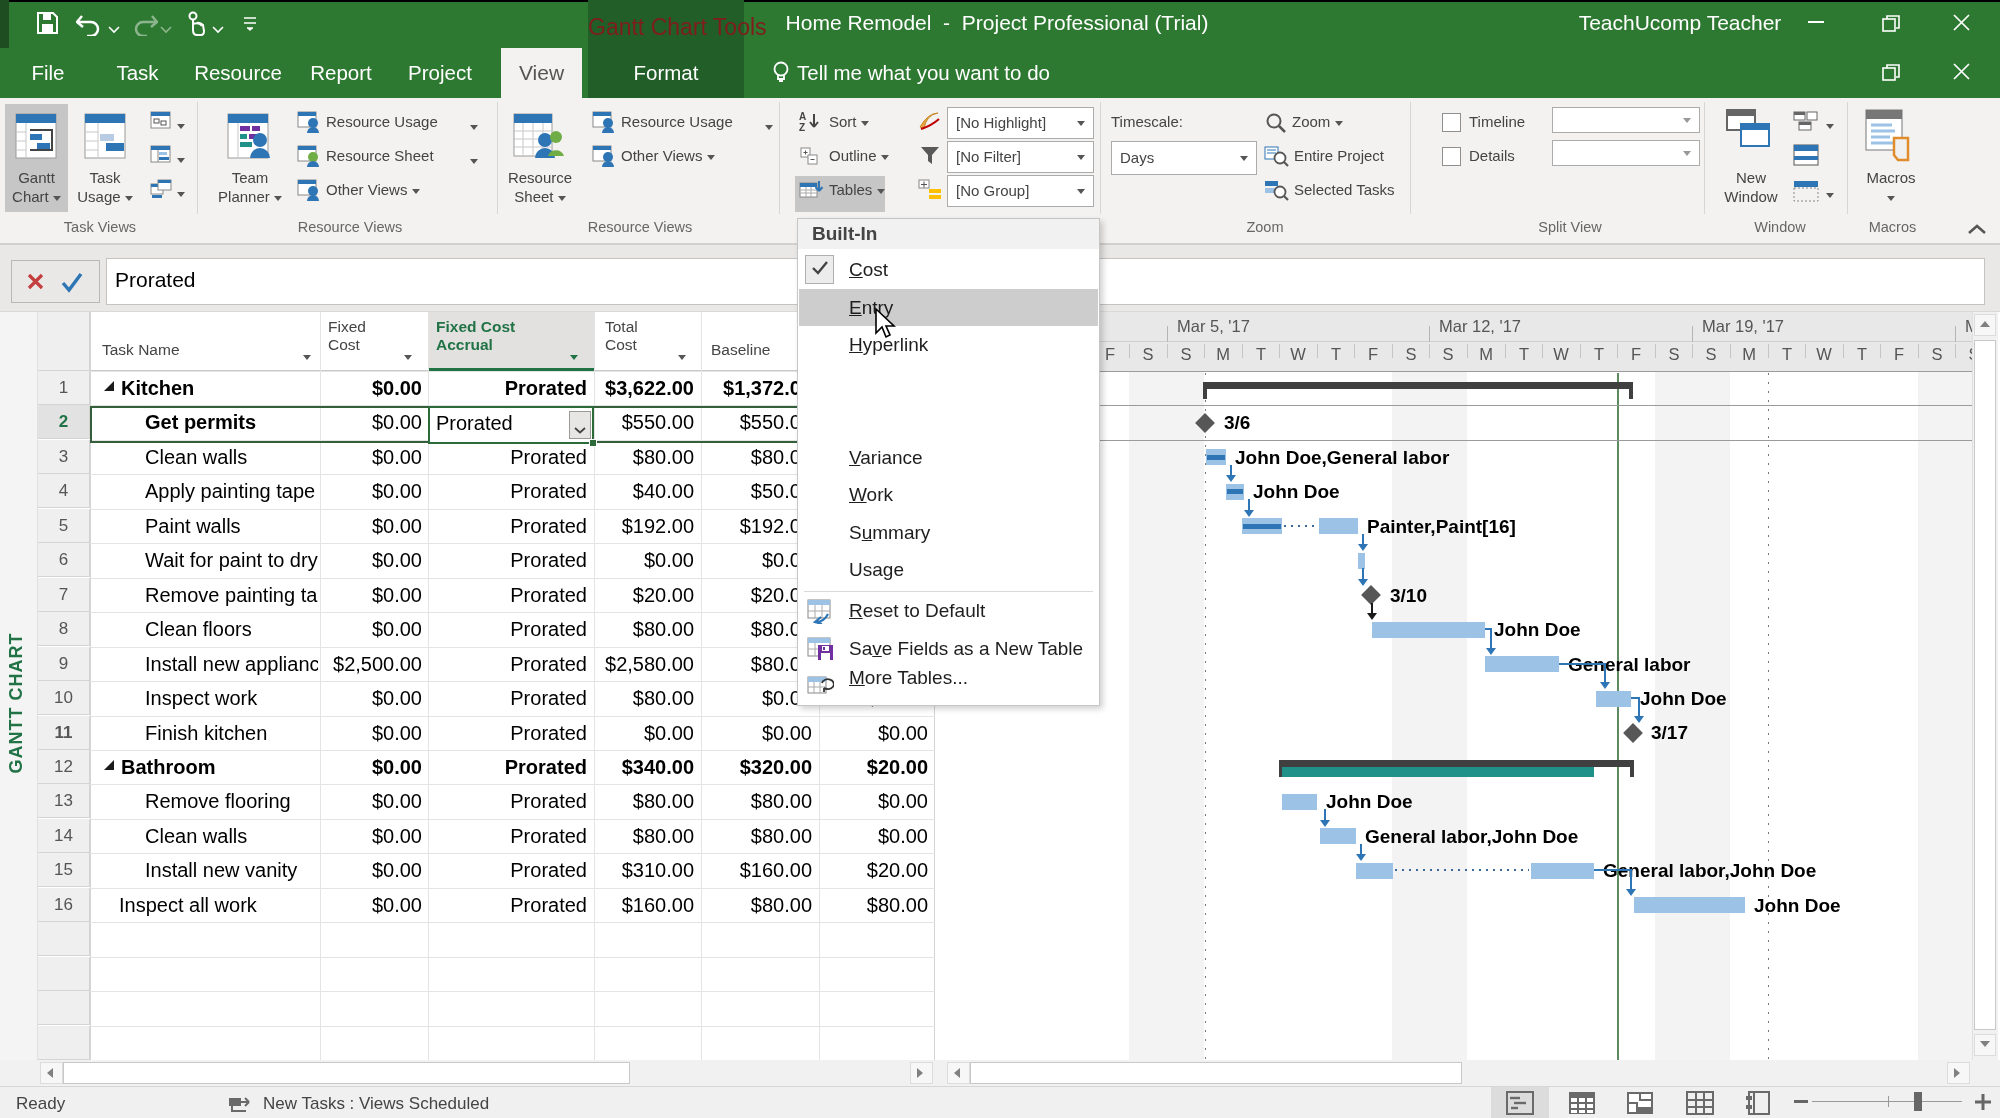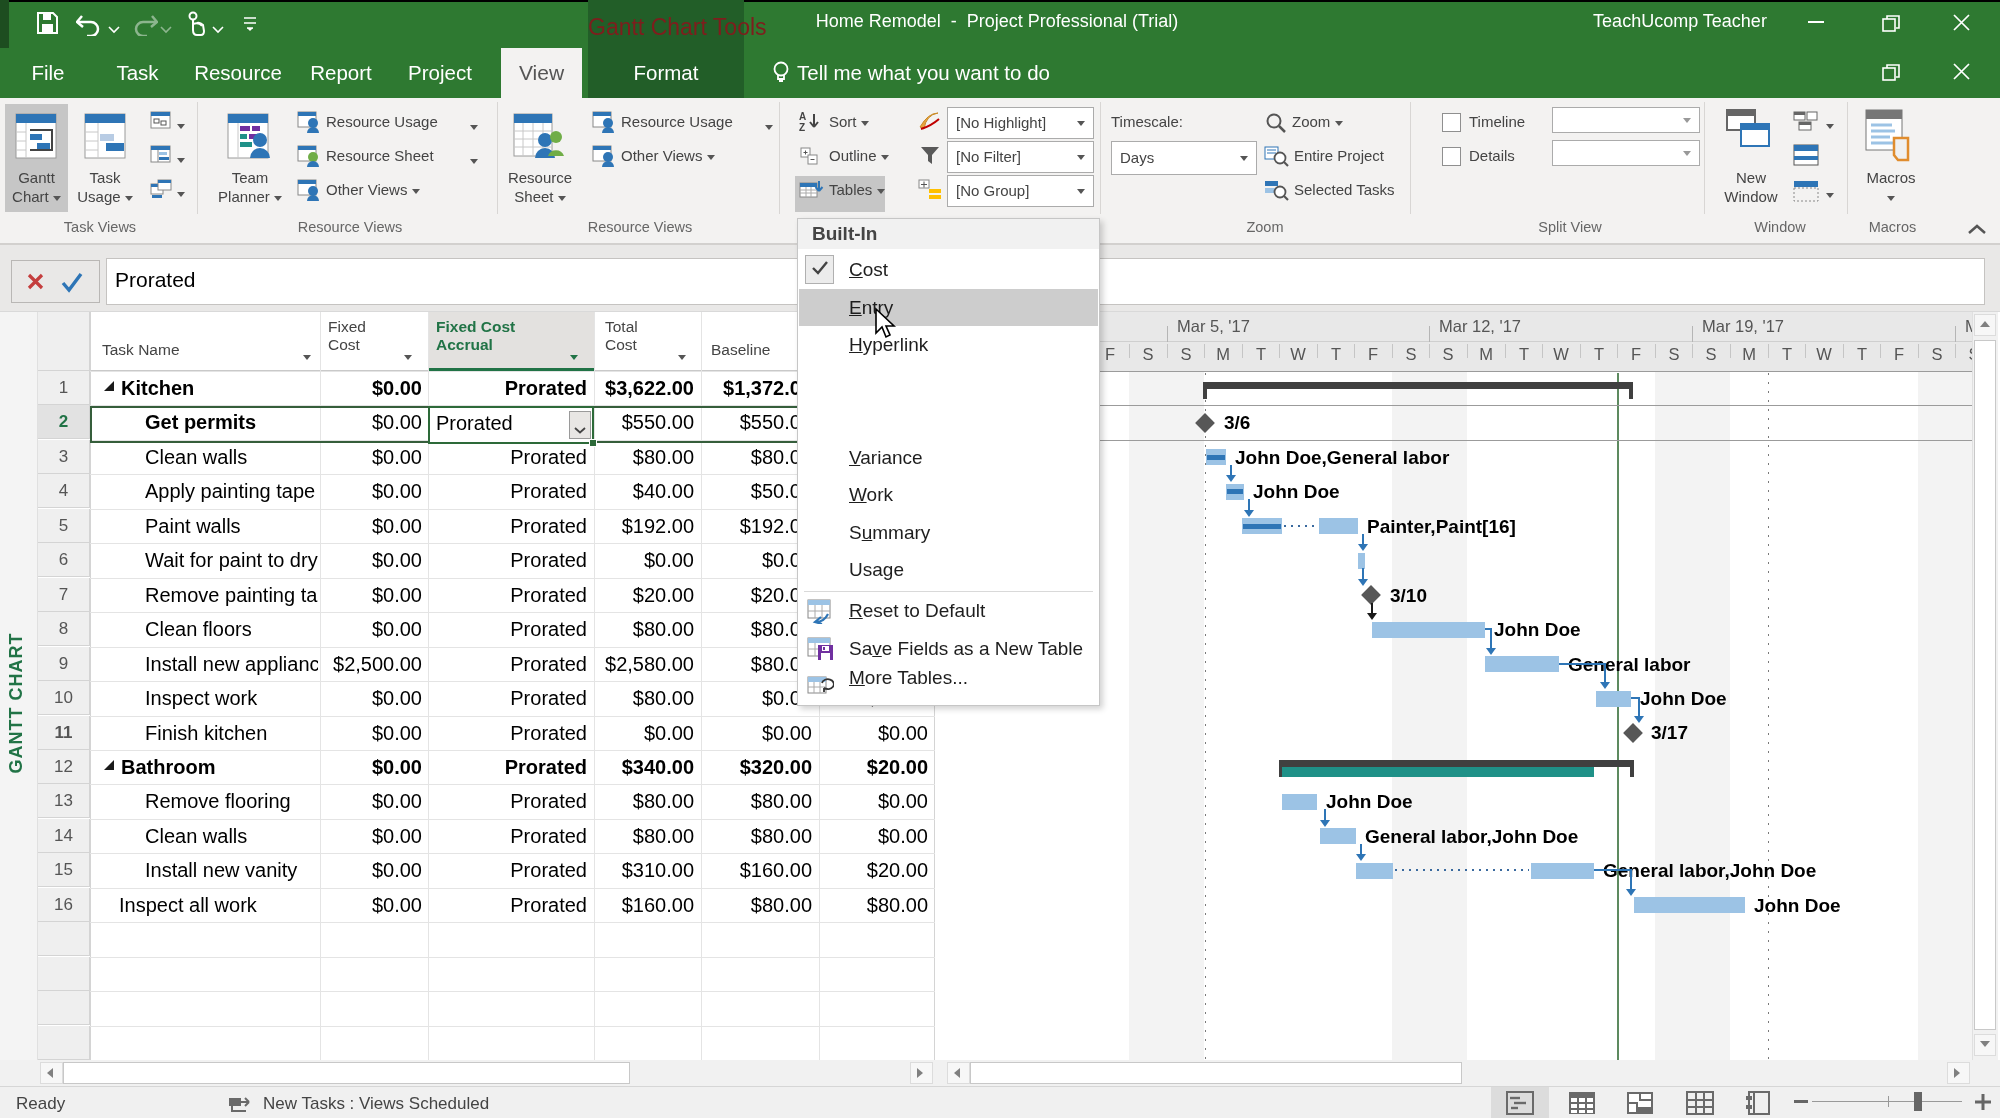--- a/index.html
+++ b/index.html
@@ -4,21 +4,21 @@
 <style>
 * { margin:0; padding:0; box-sizing:border-box; }
 html,body { width:2000px; height:1118px; overflow:hidden; }
 body { font-family:"Liberation Sans", sans-serif; position:relative; background:#fff; }
 .abs { position:absolute; }
 
 #titlebar { left:0; top:0; width:2000px; height:48px; background:#2e7931; }
 #tabrow { left:0; top:48px; width:2000px; height:50px; background:#2e7931; }
 #ctxblock1 { left:588px; top:0; width:156px; height:48px; background:#225e28; }
 #ctxblock2 { left:588px; top:48px; width:156px; height:50px; background:#225e28; }
-.ttext { color:#fff; font-size:18px; }
+.ttext { color:#fff; font-size:21px; }
 .tab { position:absolute; top:48px; height:50px; line-height:50px; color:#fff; font-size:20.5px; text-align:center; }
 #viewtab { left:501px; top:48px; width:81px; height:50px; background:#f3f2f1; color:#555555; font-size:21px; text-align:center; line-height:50px; }
 
 #ribbon { left:0; top:98px; width:2000px; height:146px; background:#f3f2f1; border-bottom:1px solid #d2d0ce; }
 .rsep { position:absolute; top:102px; width:1px; height:112px; background:#d8d6d4; }
 .rglabel { position:absolute; top:219px; height:20px; font-size:14.5px; color:#666; text-align:center; }
 .rbtnlabel { font-size:15px; color:#444; text-align:center; line-height:19px; }
 .rrowlabel { font-size:15px; color:#444; }
 .dda { display:inline-block; width:0; height:0; border-left:4.5px solid transparent; border-right:4.5px solid transparent; border-top:5px solid #555; vertical-align:middle; }
 .combo { position:absolute; background:#fff; border:1px solid #ababab; font-size:15px; color:#444; }

